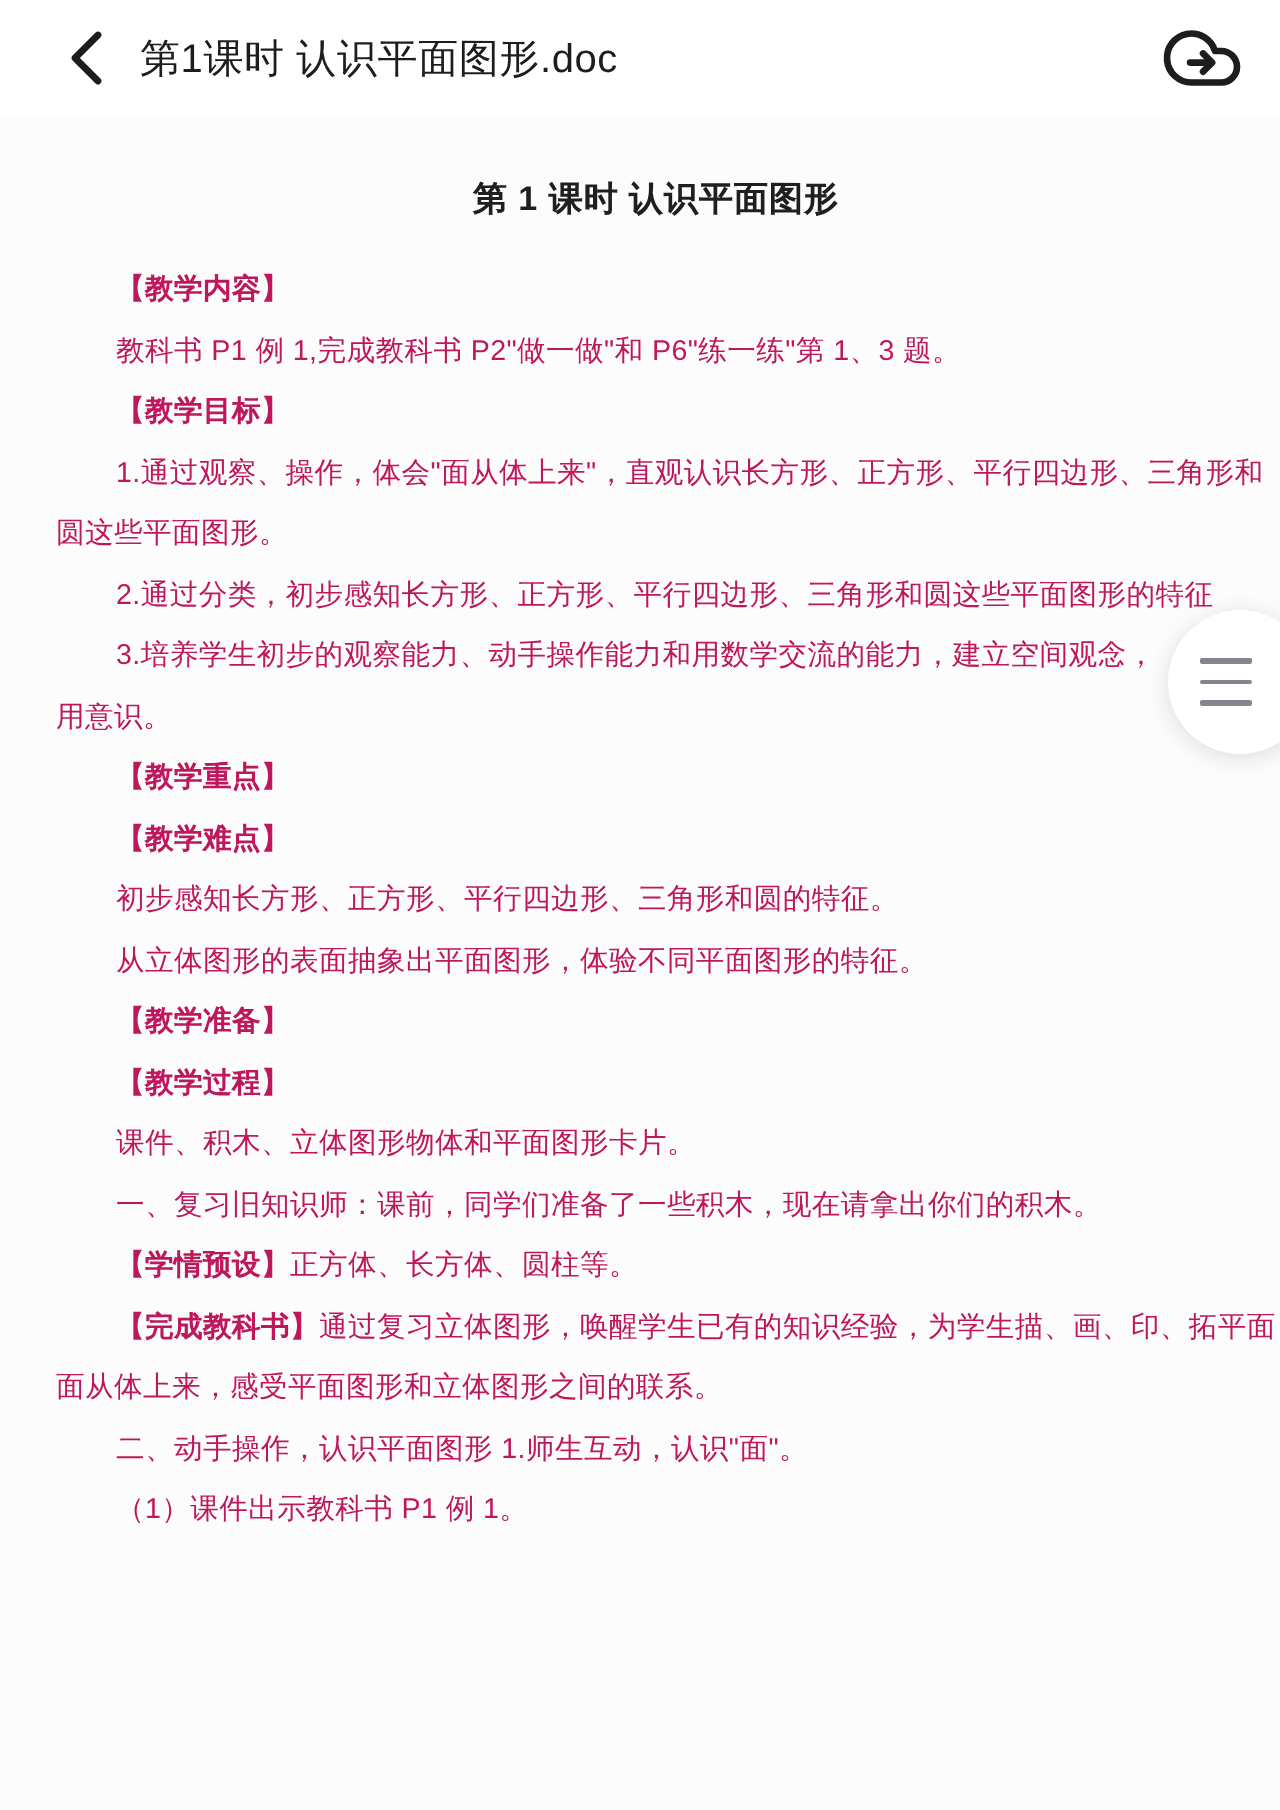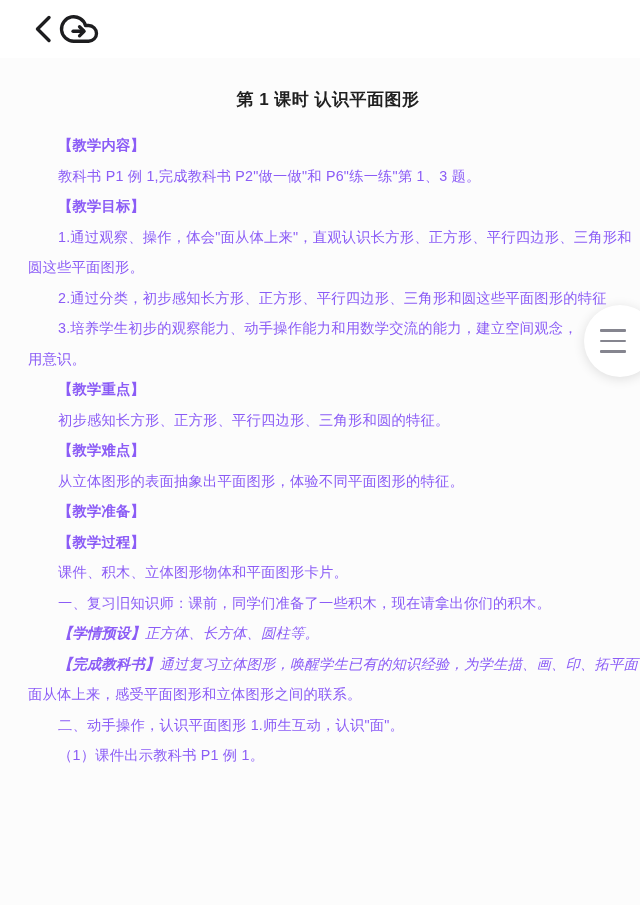--- a/index.html
+++ b/index.html
@@ -31,27 +31,27 @@
     margin:24px 0 0 16px;
     font-size:17px;font-weight:bold;color:#1f1f1f;
     text-align:center;line-height:36px;
     letter-spacing:.5px;
   }
   .lines{margin-top:12px;overflow:hidden;}
   .line{
     white-space:nowrap;
     line-height:30.5px;
     font-size:14.3px;
-    color:#8b5cf6;
+    color:#be185d;
     padding-left:28px;
     letter-spacing:.2px;
   }
   .line.heading{font-weight:bold;padding-left:58px;}
   .line.para{padding-left:58px;}
-  .line.label{padding-left:58px;font-style:italic;}
+  .line.label{padding-left:58px;}
   .line.cont{padding-left:28px;}
   .line .lab{font-weight:bold;}
   
   .fab{
     position:absolute;left:584px;top:305px;
     width:72px;height:72px;border-radius:50%;
     background:#fff;border:none;cursor:pointer;
     box-shadow:0 2px 12px rgba(0,0,0,.12);
     display:flex;flex-direction:column;align-items:center;justify-content:center;
     gap:8px;padding:0 14px 0 0;box-sizing:border-box;
@@ -65,20 +65,21 @@
 <body>
 
 <div>
 
   <header class="topbar">
     <button class="iconbtn">
       <svg width="22" height="30" viewBox="0 0 22 30" fill="none">
         <polyline points="17,3.5 5.5,15 17,26.5" stroke="#1d1d1f" stroke-width="3.4" stroke-linecap="round" stroke-linejoin="round" fill="none"></polyline>
       </svg>
     </button>
+    <div class="htitle">第1课时 认识平面图形.doc</div>
     <button class="iconbtn">
       <svg width="50" height="42" viewBox="0 0 24 24" fill="none">
         <path d="M17.5 19H9a7 7 0 1 1 6.71-9h1.79a4.5 4.5 0 1 1 0 9Z" stroke="#1d1d1f" stroke-width="1.9" stroke-linecap="round" stroke-linejoin="round" fill="none"></path>
         <line x1="8.6" y1="13.3" x2="14.6" y2="13.3" stroke="#1d1d1f" stroke-width="1.9" stroke-linecap="round"></line>
         <polyline points="12.3,10.7 14.9,13.3 12.3,15.9" stroke="#1d1d1f" stroke-width="1.9" stroke-linecap="round" stroke-linejoin="round" fill="none"></polyline>
       </svg>
     </button>
   </header>
 
   <main class="doc">
@@ -86,22 +87,22 @@
     <div class="lines" id="doc-lines">
         <div class="line heading"><span>【教学内容】</span></div>
         <div class="line para"><span>教科书 P1 例 1,完成教科书 P2"做一做"和 P6"练一练"第 1、3 题。</span></div>
         <div class="line heading"><span>【教学目标】</span></div>
         <div class="line para"><span>1.通过观察、操作，体会"面从体上来"，直观认识长方形、正方形、平行四边形、三角形和</span></div>
         <div class="line cont"><span>圆这些平面图形。</span></div>
         <div class="line para"><span>2.通过分类，初步感知长方形、正方形、平行四边形、三角形和圆这些平面图形的特征</span></div>
         <div class="line para"><span>3.培养学生初步的观察能力、动手操作能力和用数学交流的能力，建立空间观念，</span></div>
         <div class="line cont"><span>用意识。</span></div>
         <div class="line heading"><span>【教学重点】</span></div>
+        <div class="line heading"><span>【教学难点】</span></div>
         <div class="line para"><span>初步感知长方形、正方形、平行四边形、三角形和圆的特征。</span></div>
-        <div class="line heading"><span>【教学难点】</span></div>
         <div class="line para"><span>从立体图形的表面抽象出平面图形，体验不同平面图形的特征。</span></div>
         <div class="line heading"><span>【教学准备】</span></div>
         <div class="line heading"><span>【教学过程】</span></div>
         <div class="line para"><span>课件、积木、立体图形物体和平面图形卡片。</span></div>
         <div class="line para"><span>一、复习旧知识师：课前，同学们准备了一些积木，现在请拿出你们的积木。</span></div>
         <div class="line label"><span class="lab">【学情预设】</span><span>正方体、长方体、圆柱等。</span></div>
         <div class="line label"><span class="lab">【完成教科书】</span><span>通过复习立体图形，唤醒学生已有的知识经验，为学生描、画、印、拓平面</span></div>
         <div class="line cont"><span>面从体上来，感受平面图形和立体图形之间的联系。</span></div>
         <div class="line para"><span>二、动手操作，认识平面图形 1.师生互动，认识"面"。</span></div>
         <div class="line para"><span>（1）课件出示教科书 P1 例 1。</span></div>

